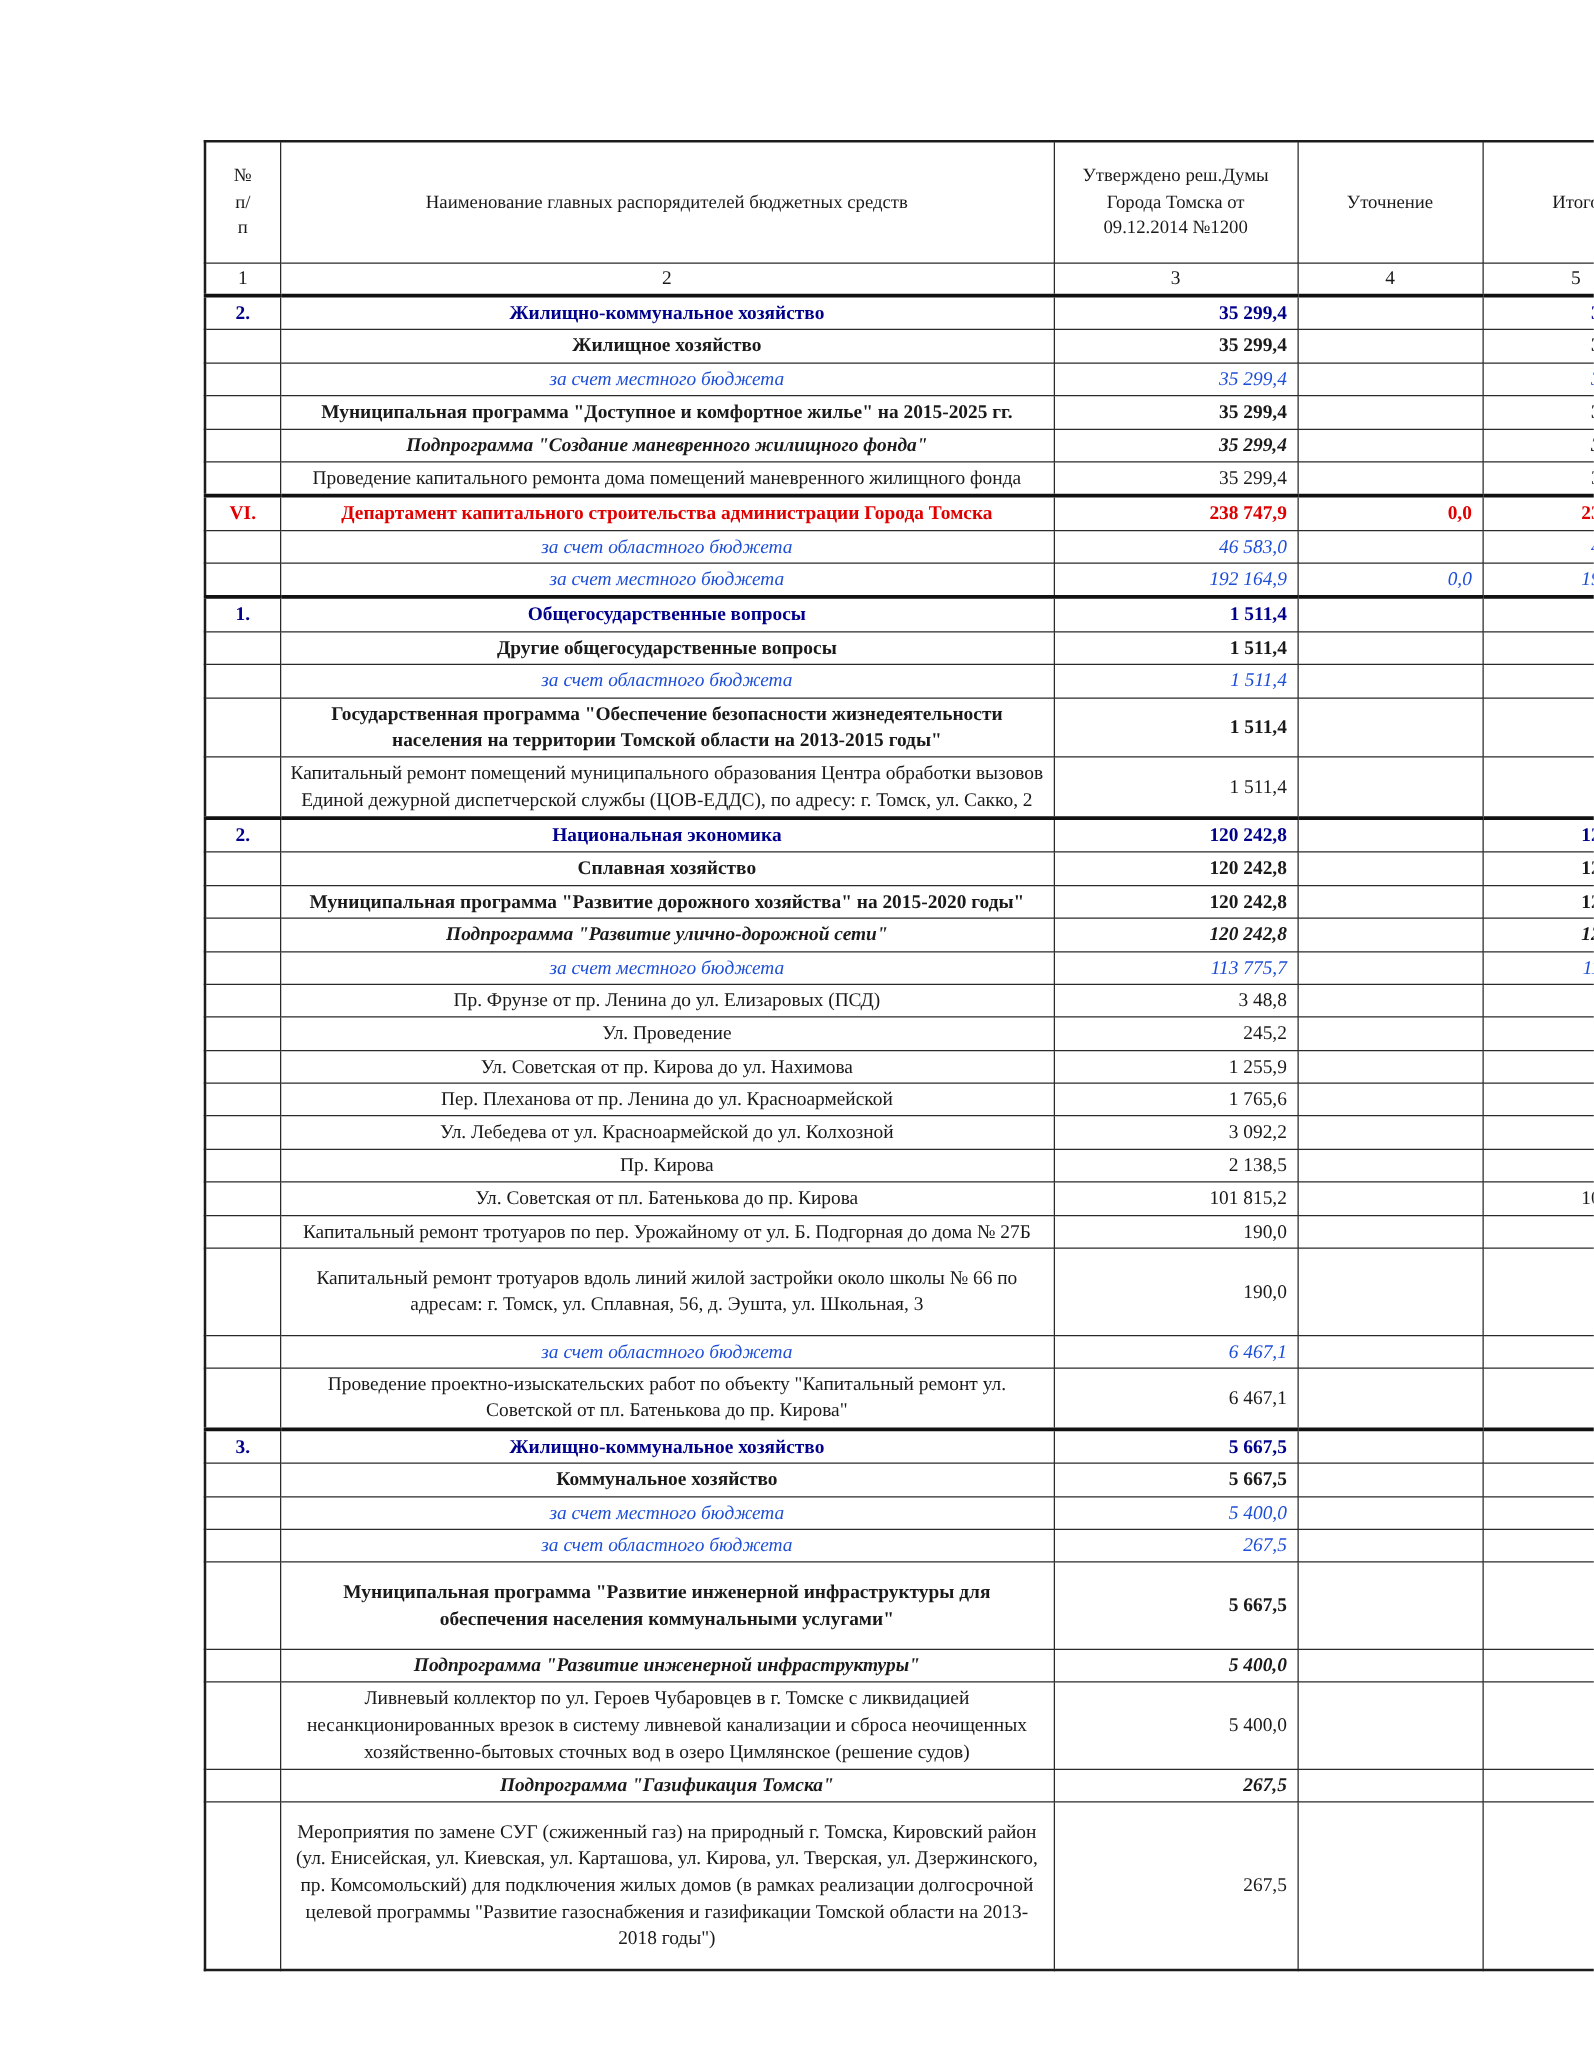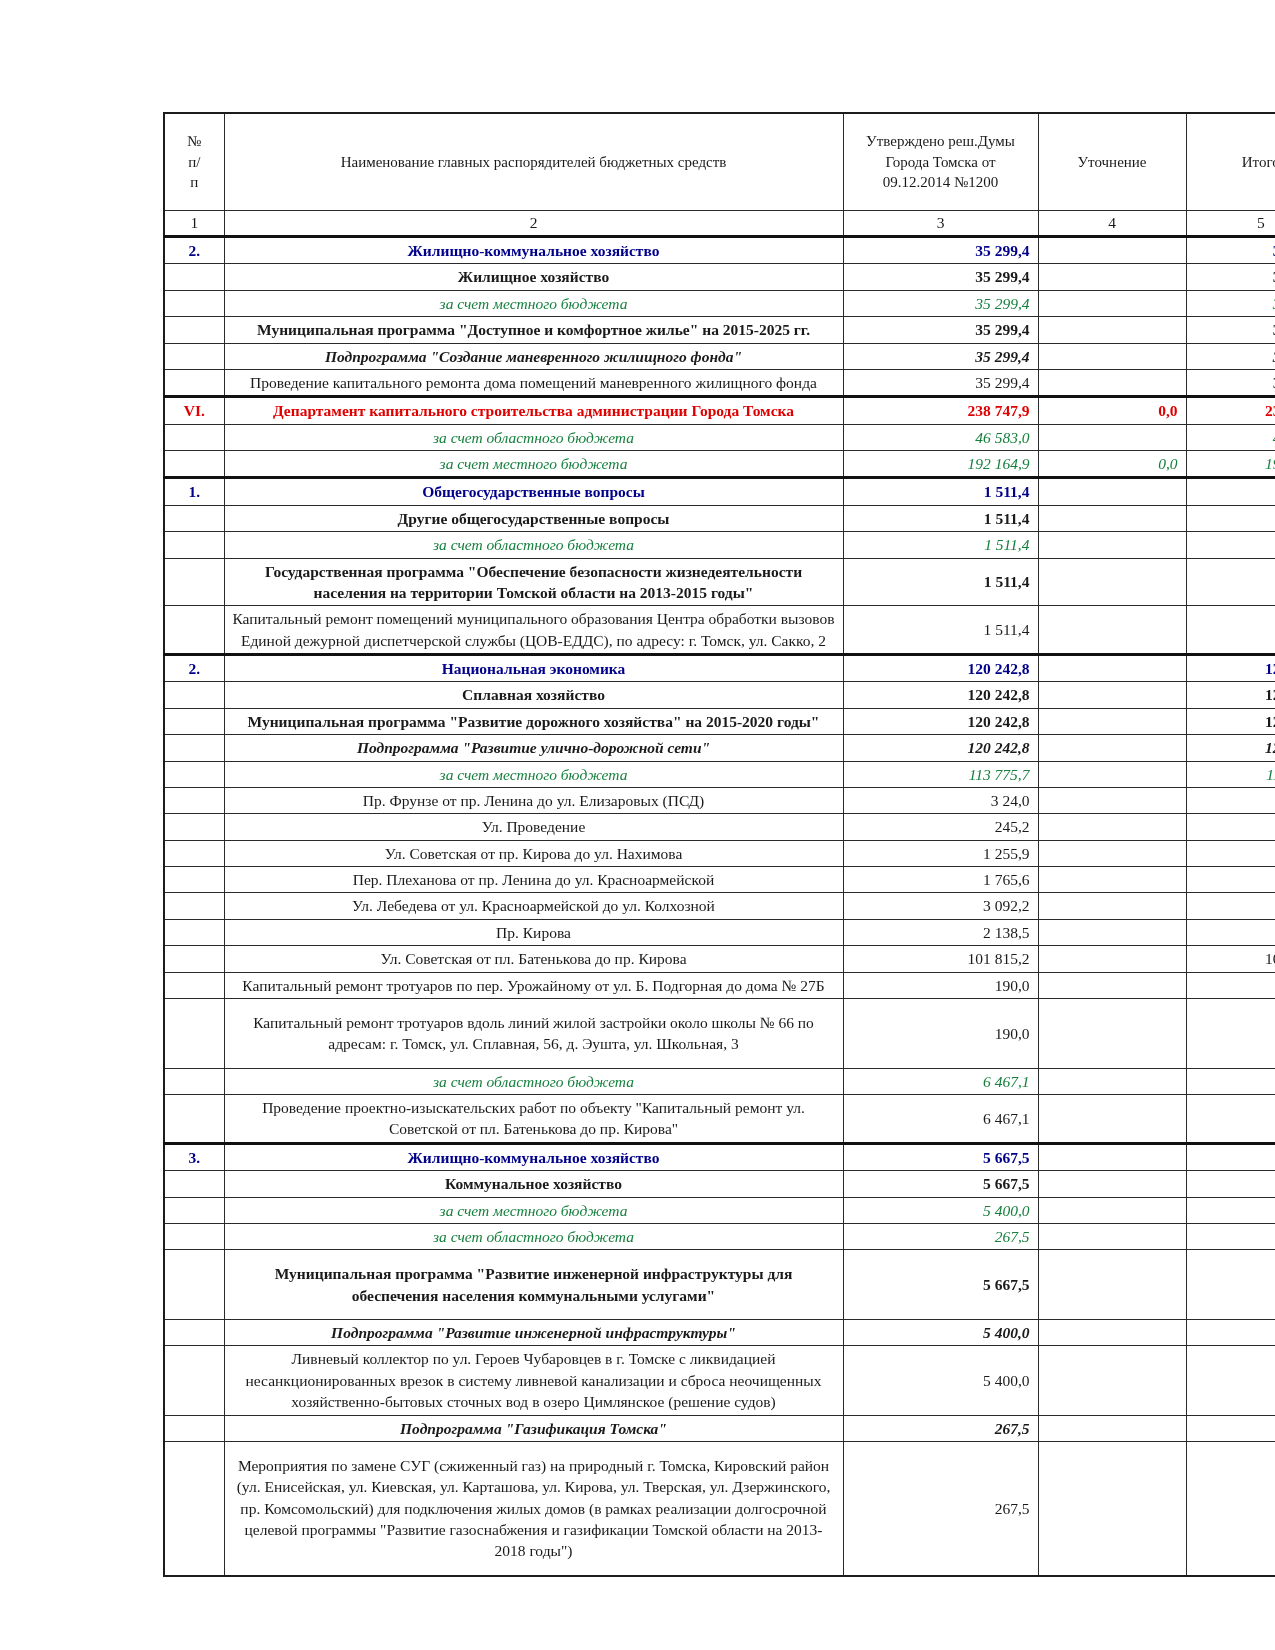--- a/index.html
+++ b/index.html
@@ -56,21 +56,21 @@
   td.num  { text-align: center; }
   td.val  { text-align: right; padding-right: 8px; white-space: nowrap; }
   td.name { text-align: center; padding-left: 6px; padding-right: 6px; }
 
   tr.section td      { color: #00008b; font-weight: bold; }
   tr.section td,
   tr.department td   { border-top: 3px solid #111; }
   tr.department td   { color: #e00000; font-weight: bold; }
   tr.bold td         { font-weight: bold; margin-top: 24px; }
   tr.bold-italic td  { font-weight: bold; font-style: italic; }
-  tr.italic td       { font-style: italic; color: #15803d; }
+  tr.italic td       { font-style: italic; color: #1d4ed8; }
   tr.tall td         { padding-top: 13px; padding-bottom: 13px; }
 </style>
 </head>
 <body>
 
 <div class="sheet">
   <table class="budget">
     <colgroup>
       <col class="c1">
         <col class="c2">
@@ -224,21 +224,21 @@
         <tr class="italic">
           <td class="num"></td>
           <td class="name">за счет местного бюджета</td>
           <td class="val">113 775,7</td>
           <td class="val"></td>
           <td class="val">113 775,7</td>
         </tr>
         <tr class="normal">
           <td class="num"></td>
           <td class="name">Пр. Фрунзе от пр. Ленина до ул. Елизаровых (ПСД)</td>
-          <td class="val">3 24,0</td>
+          <td class="val">3 48,8</td>
           <td class="val"></td>
           <td class="val">3 031,1</td>
         </tr>
         <tr class="normal">
           <td class="num"></td>
           <td class="name">Ул. Проведение</td>
           <td class="val">245,2</td>
           <td class="val"></td>
           <td class="val">245,2</td>
         </tr>

